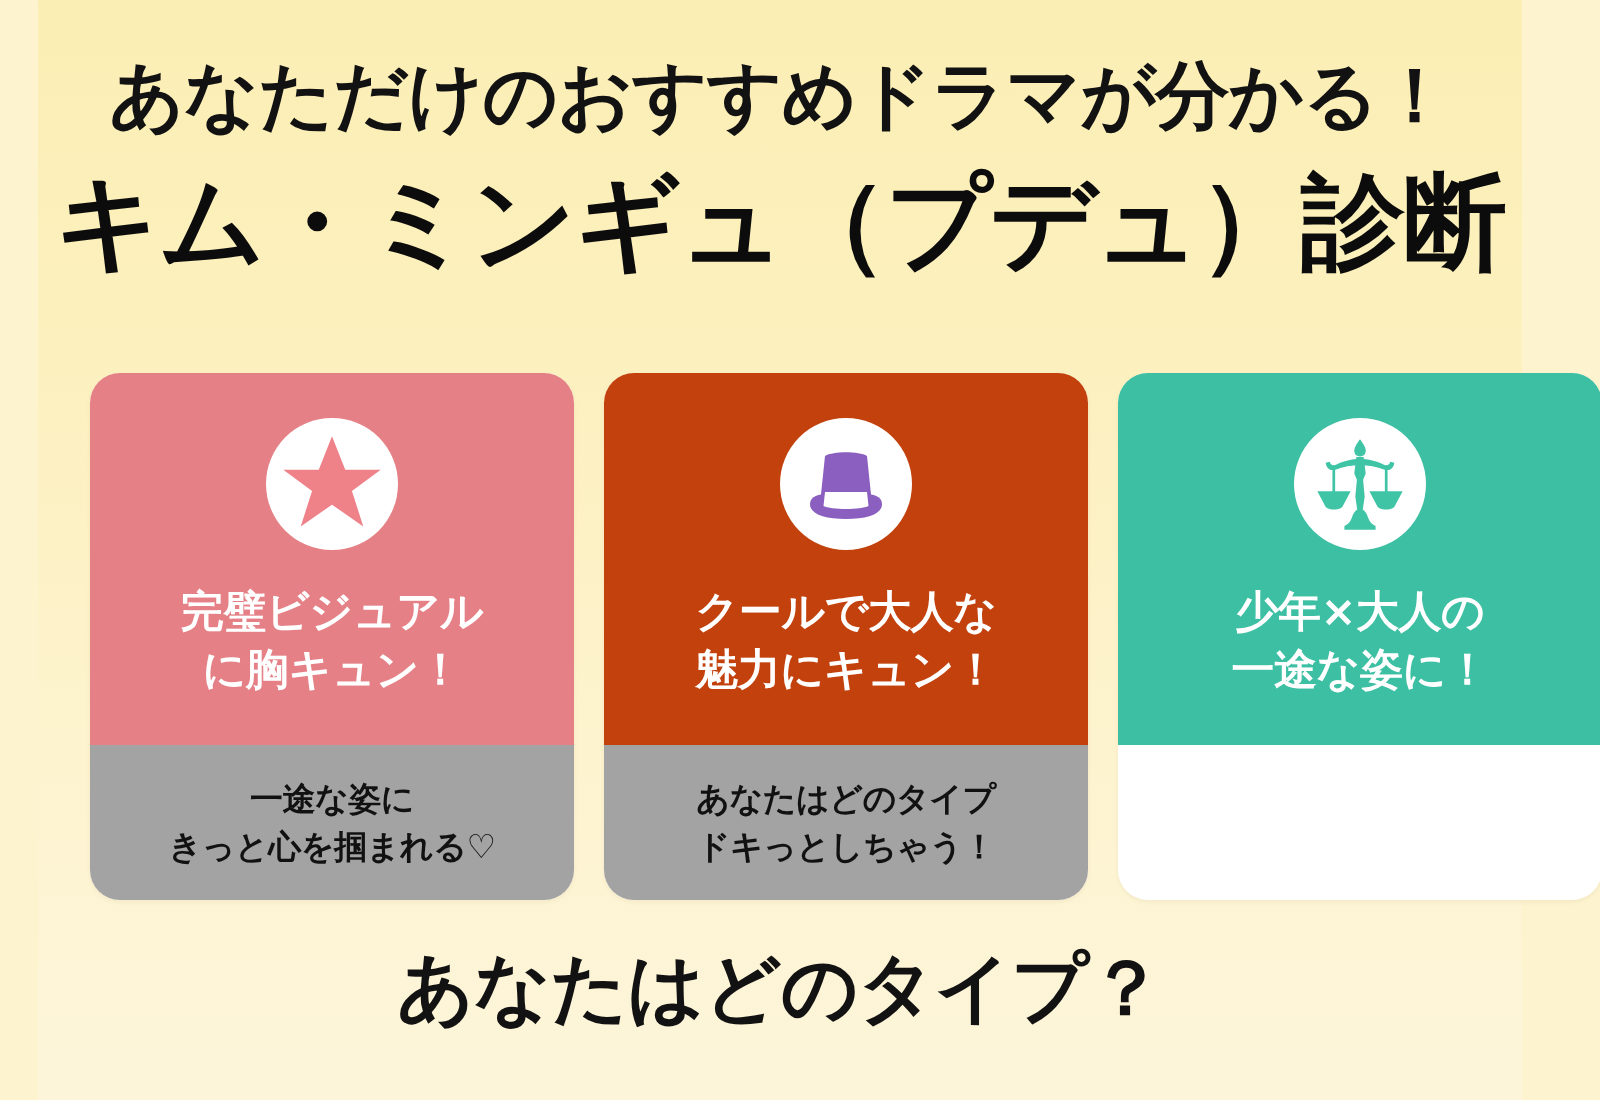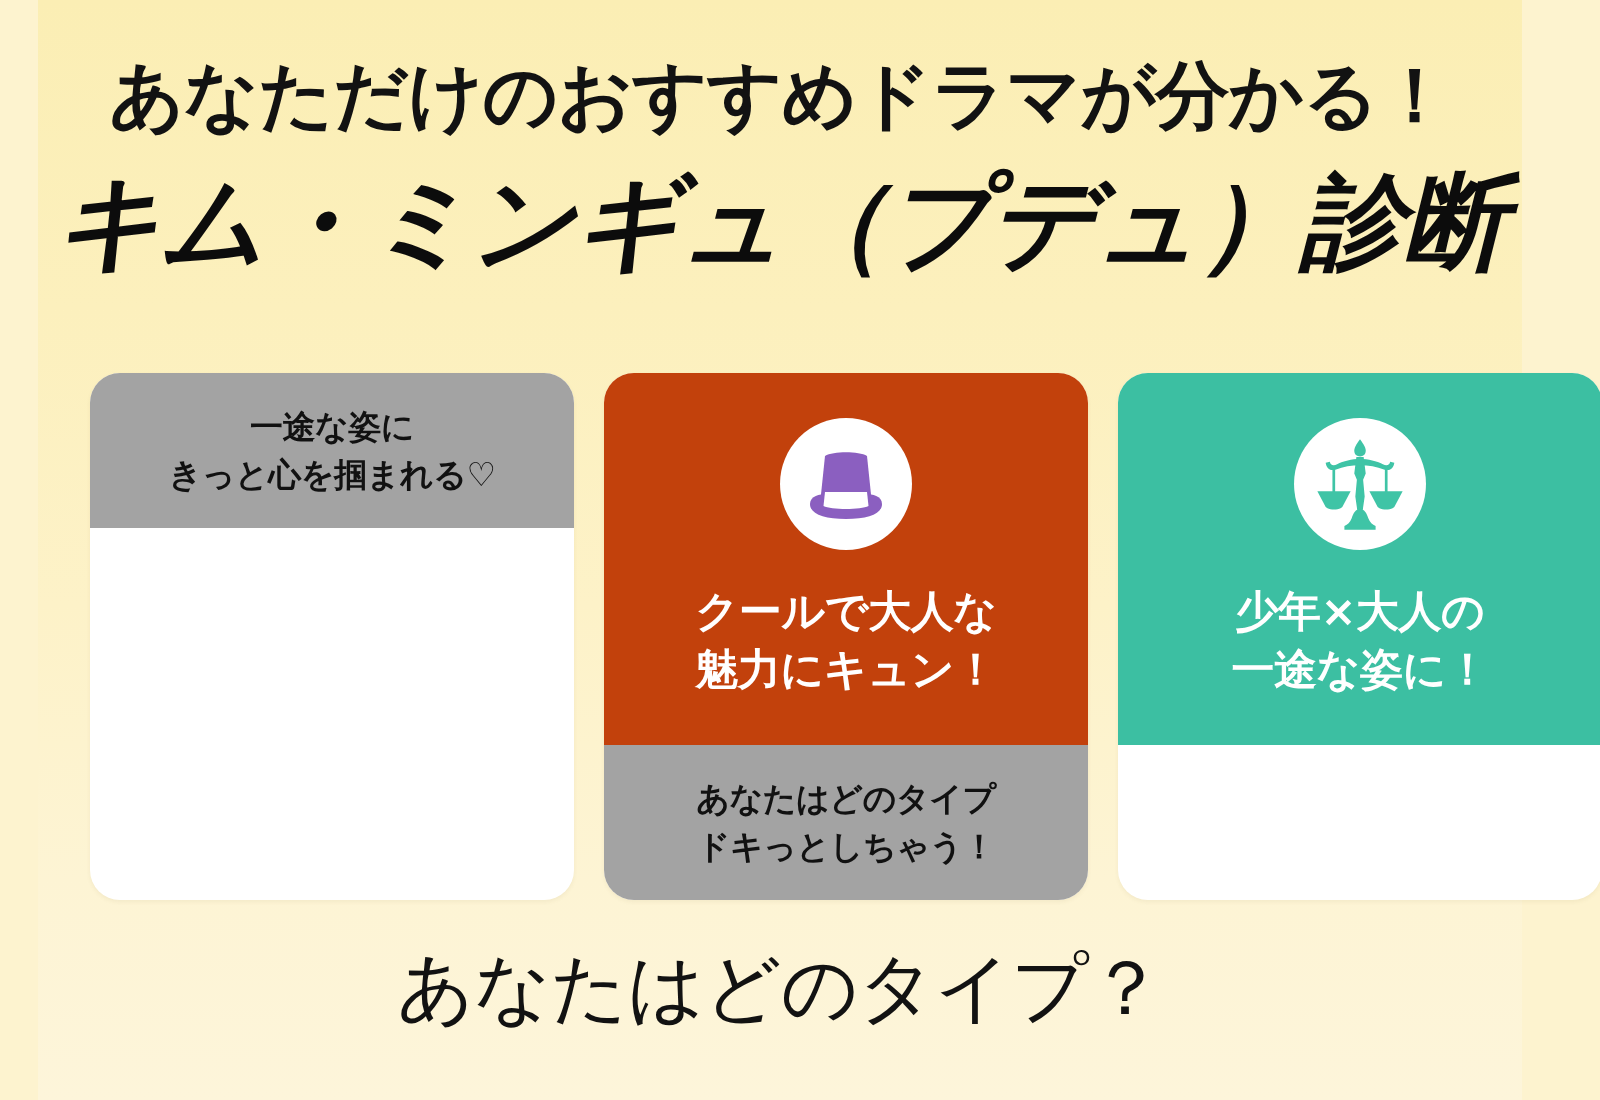--- a/index.html
+++ b/index.html
@@ -48,32 +48,31 @@
   .main-title {
     margin: 0;
     padding-top: 38px;
     font-size: 104px;
     line-height: 1.0;
     font-weight: 900;
     letter-spacing: -2px;
     color: #0c0c0c;
     text-align: left;
     white-space: nowrap;
-    font-style: italic;
   }
 
   .footer-question {
     margin: 0;
     position: absolute;
     left: 0;
     right: 0;
     top: 950px;
     font-size: 76px;
     line-height: 1.0;
-    font-weight: 400;
+    font-weight: 700;
     letter-spacing: -1px;
     color: #121212;
     text-align: center;
     white-space: nowrap;
   }
 
   
   .card-row {
     position: absolute;
     top: 373px;
@@ -155,20 +154,31 @@
 
 <div class="poster">
 
   <h2 class="kicker">あなただけのおすすめドラマが分かる！</h2>
 
   <h1 class="main-title">キム・ミンギュ（プデュ）診断</h1>
 
   <div class="card-row">
 
     <div class="card card-1">
+      <div class="card-head">
+        <div class="icon-badge">
+          <span>
+            <svg width="106" height="106" viewBox="0 0 100 100" aria-hidden="true">
+              <polygon fill="#ef8289" points="50,5 62.5,36.5 96,36.5 68.8,56.5 79.5,90 50,69.5 20.5,90 31.2,56.5 4,36.5 37.5,36.5"></polygon>
+            </svg>
+          </span>
+        </div>
+        <p class="card-title">完璧ビジュアル
+に胸キュン！</p>
+      </div>
       <div class="card-body">
         <p>一途な姿に
 きっと心を掴まれる♡</p>
       </div>
     </div>
 
     <div class="card card-2">
       <div class="card-head">
         <div class="icon-badge">
           <span>

